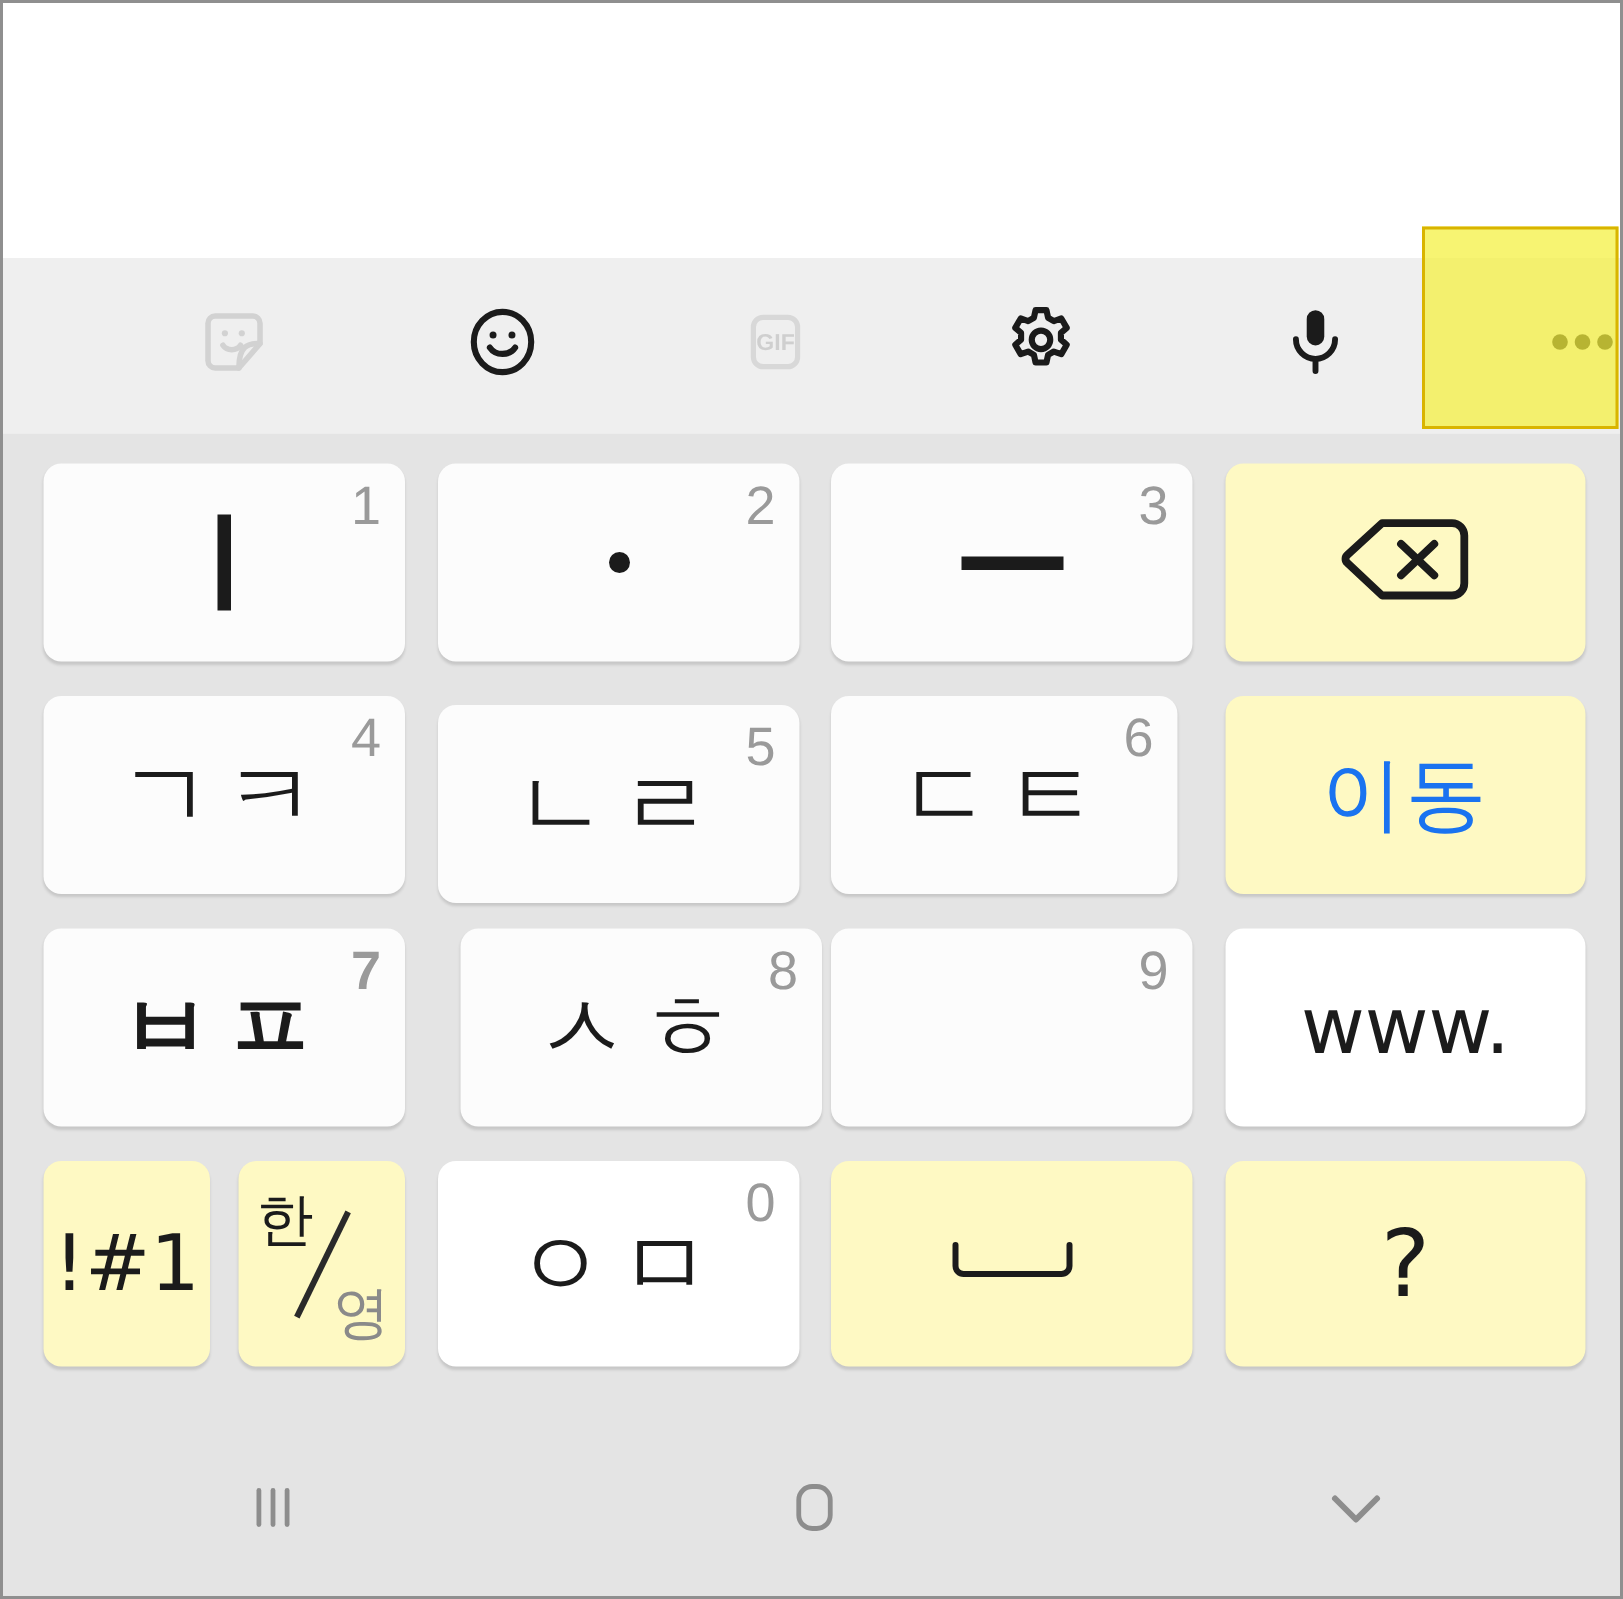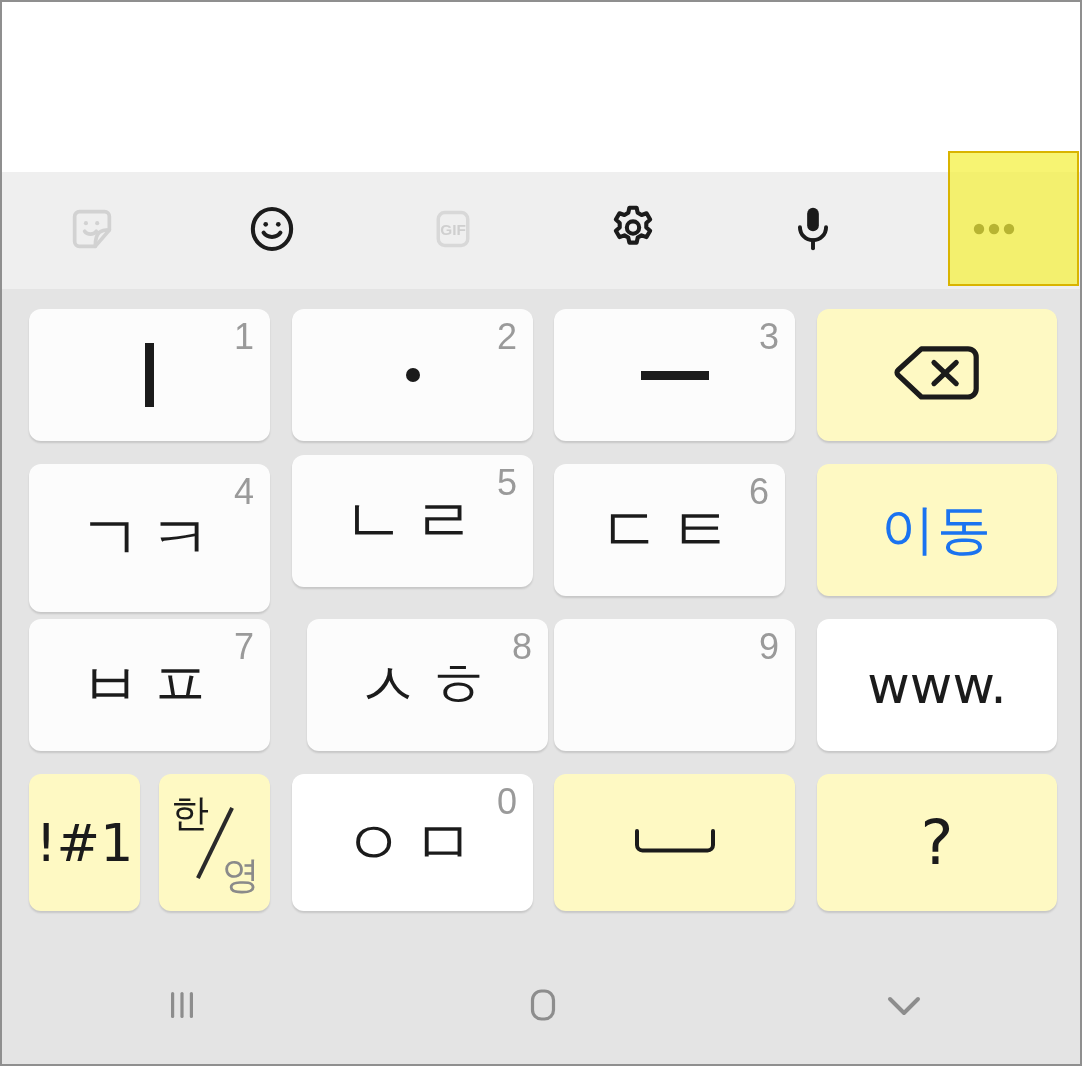--- a/index.html
+++ b/index.html
@@ -37,21 +37,21 @@
     height: 117px;
     background: #efefef;
     display: flex;
     align-items: center;
   }
   .tb-item {
     flex: 1 1 0;
     height: 117px;
     display: flex;
     align-items: center;
-    justify-content: center;
+    justify-content: flex-end;
   }
   .tb-icon { display: block; }
 
   
   .kb-body {
     position: absolute;
     left: 0; top: 287px;
     width: 1082px;
     height: 659px;
     background: #e4e4e4;
@@ -279,40 +279,40 @@
     <div class="key dark" style="left:815px; top:20px; width:240px; height:132px;">
       <span>
         <svg width="92" height="62" viewBox="0 0 46 31" fill="none" stroke="#1b1b1b" stroke-width="2.6" stroke-linejoin="round" stroke-linecap="round">
           <path d="M15.2 3.4h23.3c2.3 0 4.1 1.8 4.1 4.1v15.9c0 2.3-1.8 4.1-4.1 4.1H15.2L3.6 16.6c-.8-.7-.8-1.9 0-2.6z"></path>
           <line x1="21.5" y1="10.3" x2="32.6" y2="20.8"></line>
           <line x1="32.6" y1="10.3" x2="21.5" y2="20.8"></line>
         </svg>
       </span>
     </div>
 
-    <div class="key light" style="left:27px;  top:175px; width:241px; height:148px;align-items:center;">
+    <div class="key light" style="left:27px;  top:175px; width:241px; height:132px;align-items:center;">
       <span class="key-label han">ㄱㅋ</span>
       <span class="key-num">4</span>
     </div>
 
-    <div class="key light" style="left:290px; top:166px; width:241px; height:132px;">
+    <div class="key light" style="left:290px; top:181px; width:241px; height:132px;">
       <span class="key-label han">ㄴㄹ</span>
       <span class="key-num">5</span>
     </div>
 
     <div class="key light" style="left:552px; top:175px; width:231px; height:132px;">
       <span class="key-label han">ㄷㅌ</span>
       <span class="key-num">6</span>
     </div>
 
     <div class="key dark" style="left:815px; top:175px; width:240px; height:132px;">
       <span class="key-label blue">이동</span>
     </div>
 
-    <div class="key light" style="left:27px;  top:330px; width:241px; height:132px;">
+    <div class="key light" style="left:27px;  top:330px; width:241px; height:132px;font-weight:bold;">
       <span class="key-label han">ㅂㅍ</span>
       <span class="key-num">7</span>
     </div>
 
     <div class="key light" style="left:305px; top:330px; width:241px; height:132px;">
       <span class="key-label han">ㅅㅎ</span>
       <span class="key-num">8</span>
     </div>
 
     <div class="key light" style="left:552px; top:330px; width:241px; height:132px;">

